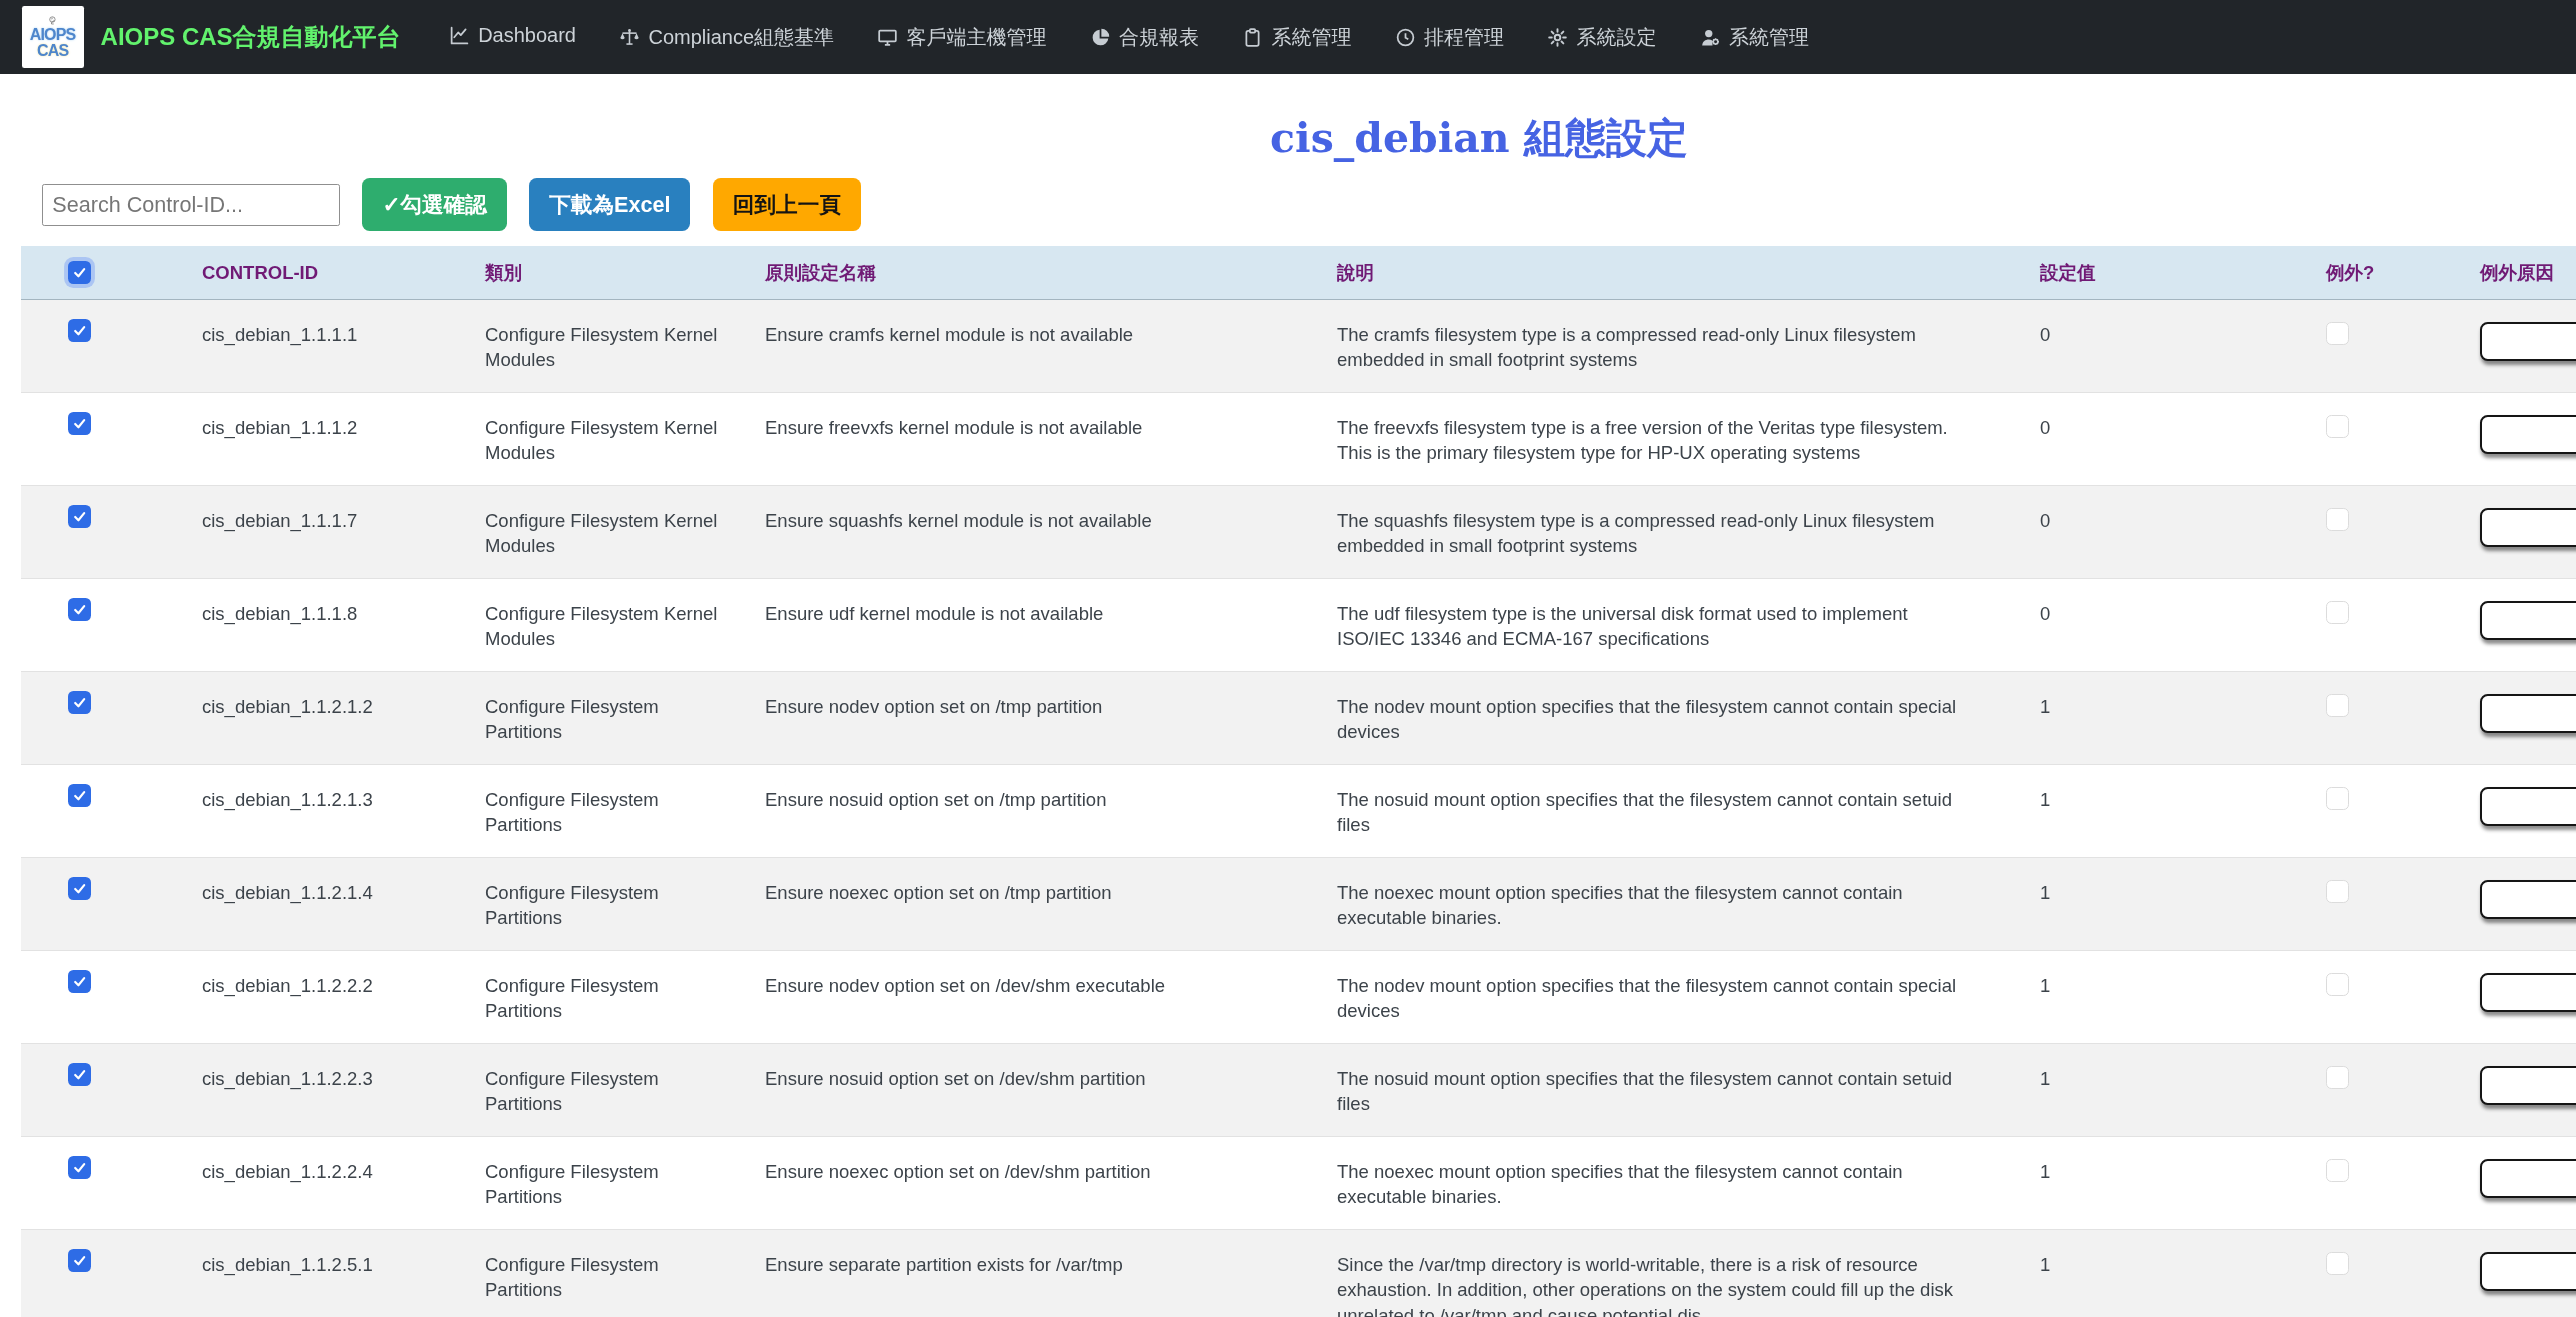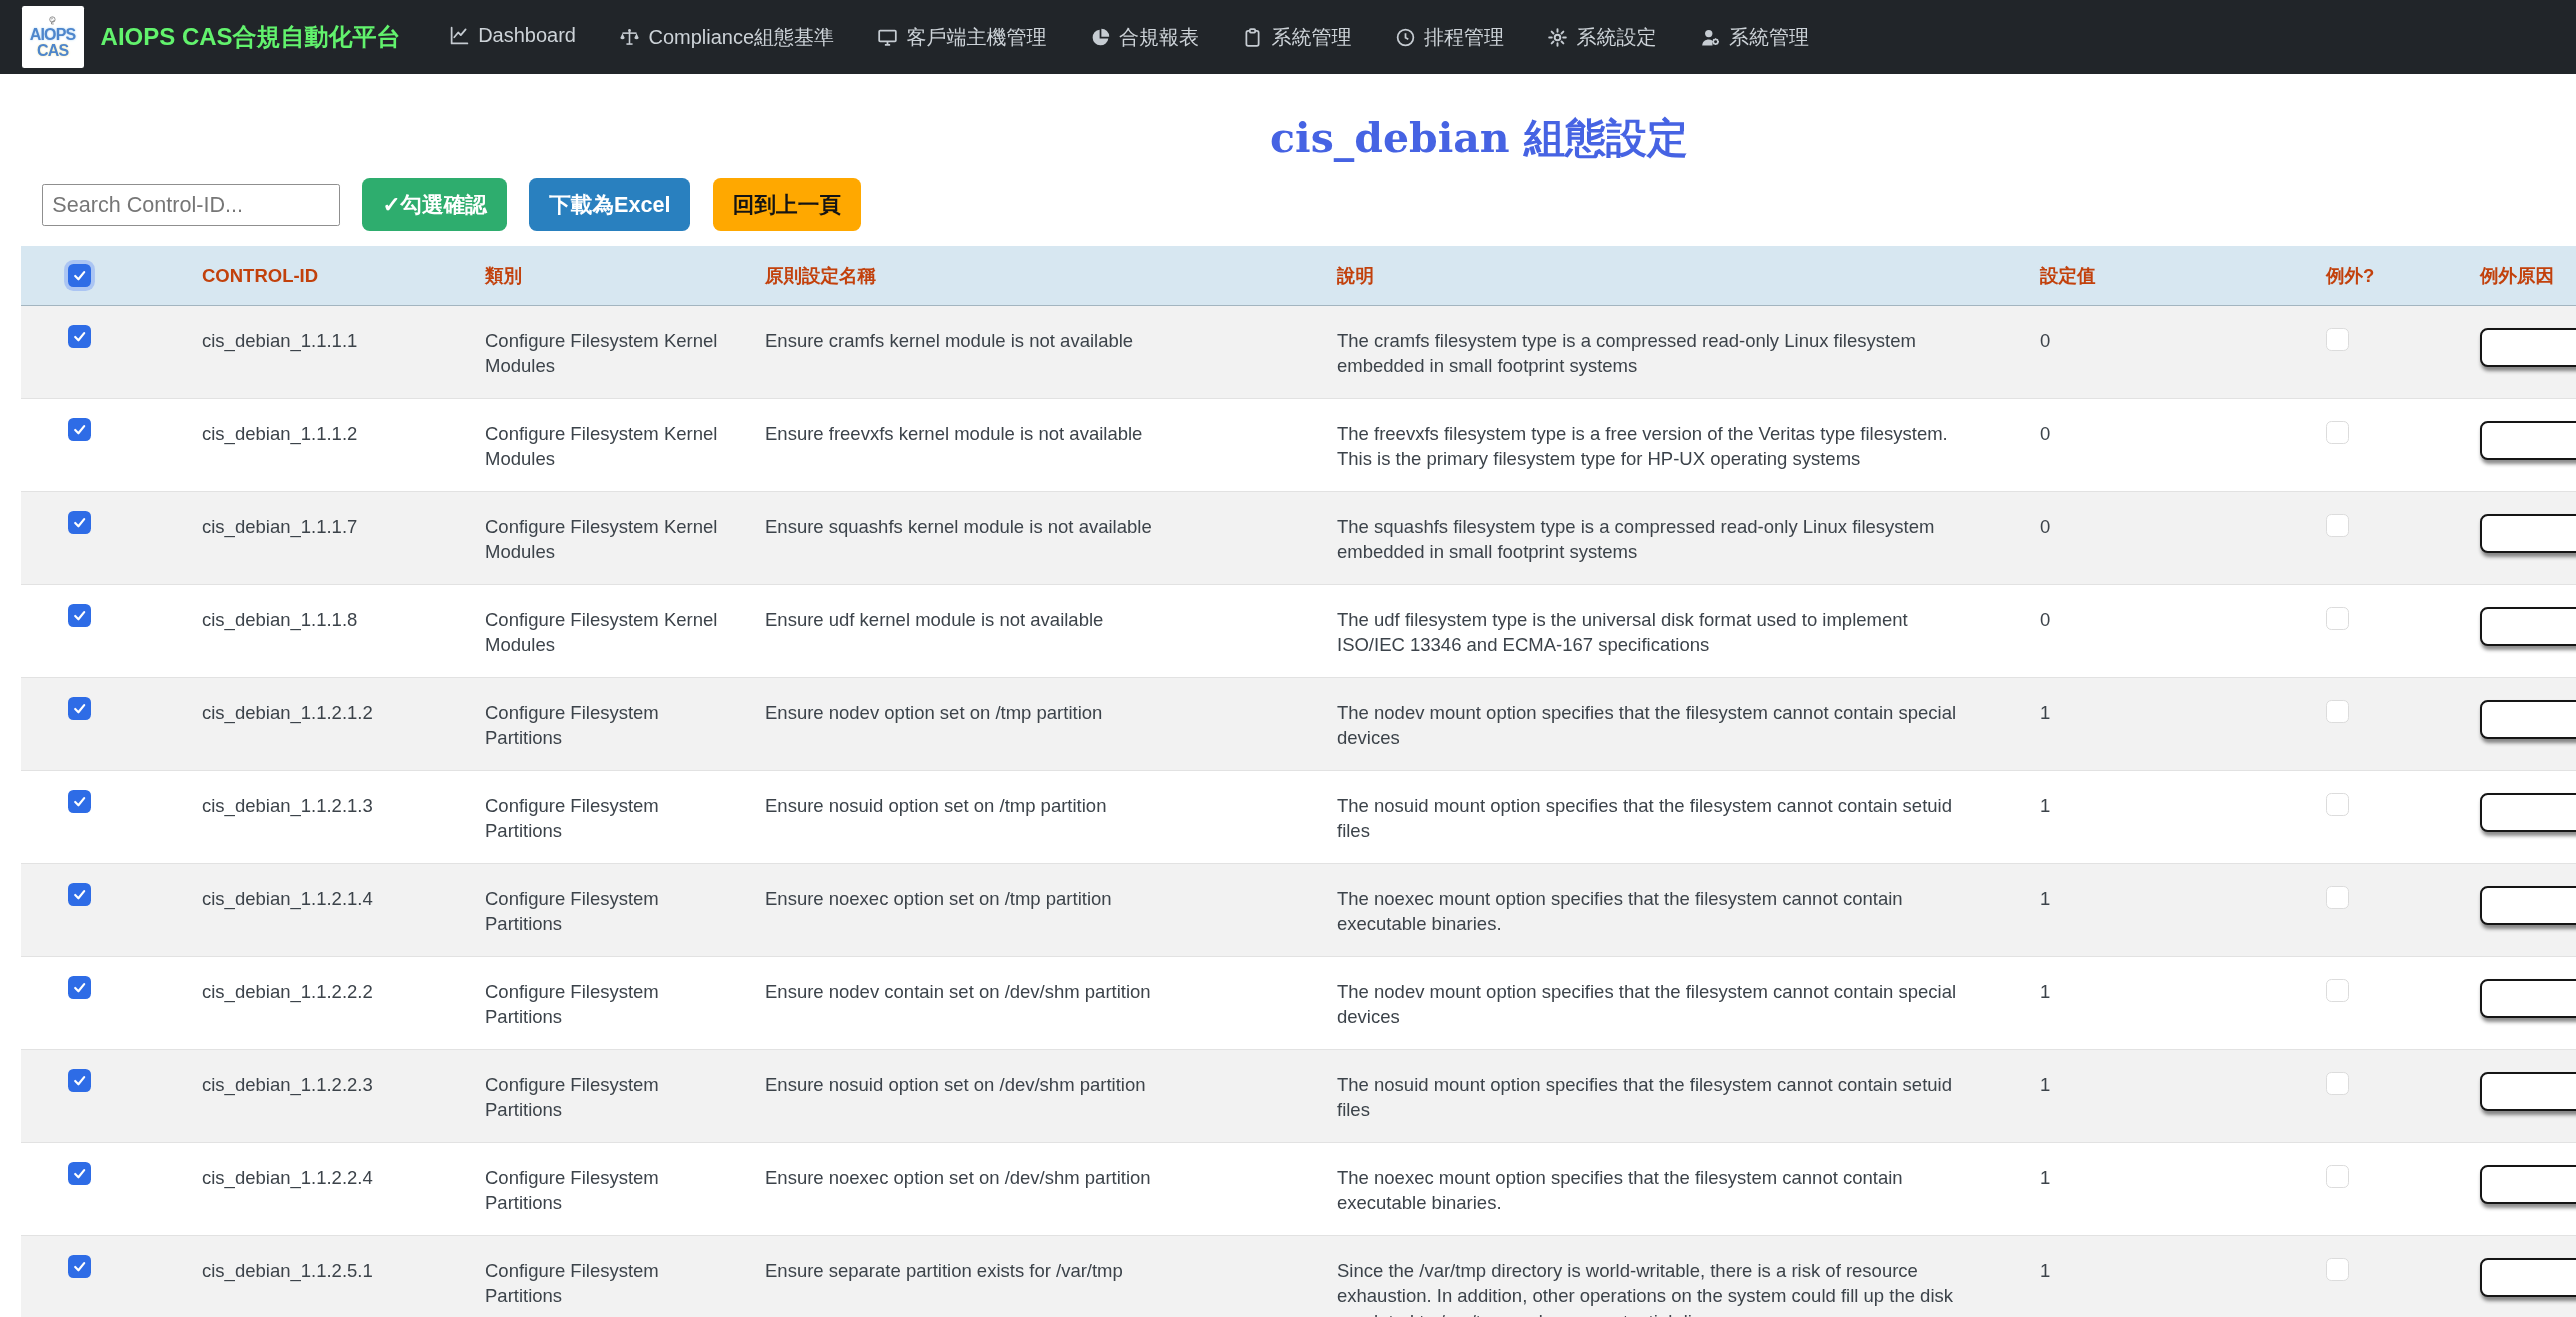--- a/index.html
+++ b/index.html
@@ -30,21 +30,21 @@
   .search{width:298px;height:42px;box-sizing:border-box;border:0.8px solid #8f8f8f;border-radius:2.3px;
     font-size:21.6px;padding:0 9.3px;color:#333;font-family:inherit;background:#fff;}
   .search::placeholder{color:#767676;}
   .btn{height:53px;border:none;border-radius:7.7px;font-size:21.6px;font-weight:600;
     padding:0 20px;font-family:inherit;cursor:pointer;white-space:nowrap;}
   .btn.green{background:#2ead6e;color:#fff;}
   .btn.blue{background:#2980bf;color:#fff;}
   .btn.orange{background:#ffa800;color:#141414;}
   
   table.grid{border-collapse:collapse;table-layout:fixed;width:2937px;margin:14.7px 0 0 21px;}
-  thead th{background:#d7e7f1;height:59px;font-size:18.5px;font-weight:600;color:#c2410c;
+  thead th{background:#d7e7f1;height:53px;font-size:18.5px;font-weight:600;color:#701a75;
     text-align:left;padding:0 7.7px 0 23px;border-bottom:0.8px solid #a3b5c0;vertical-align:middle;}
   tbody td{vertical-align:top;padding:21.6px 7.7px 0 23px;font-size:18.5px;color:#3c434a;
     line-height:25.5px;height:93px;box-sizing:border-box;}
   tbody tr{border-bottom:0.8px solid #e2e2e2;}
   tr.odd{background:#f2f2f2;}
   tr.even{background:#fff;}
   th.sel,td.sel{padding-left:47px;}
   td.sel{padding-top:19.3px;}
   td.desc{padding-right:46px;}
   
@@ -323,21 +323,21 @@
         <tr class="even">
           <td class="sel">
             <div class="cb checked">
               <svg viewBox="0 0 24 24">
                 <polyline points="5 12.5 10 17.5 19 6.5" fill="none" stroke="#fff" stroke-width="3.4" stroke-linecap="round" stroke-linejoin="round"></polyline>
               </svg>
             </div>
           </td>
           <td>cis_debian_1.1.2.2.2</td>
           <td>Configure Filesystem Partitions</td>
-          <td>Ensure nodev contain set on /dev/shm partition</td>
+          <td>Ensure nodev option set on /dev/shm executable</td>
           <td class="desc">The nodev mount option specifies that the filesystem cannot contain special devices</td>
           <td>1</td>
           <td>
             <div class="cb"></div>
           </td>
           <td><input type="text" class="reason-input" style=""></td>
         </tr>
         <tr class="odd">
           <td class="sel">
             <div class="cb checked">

